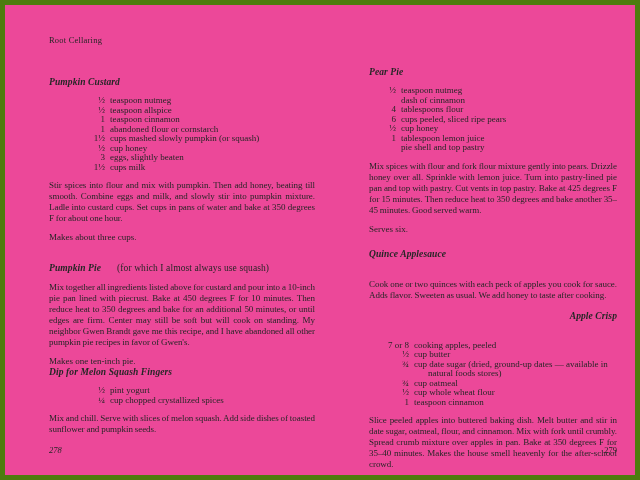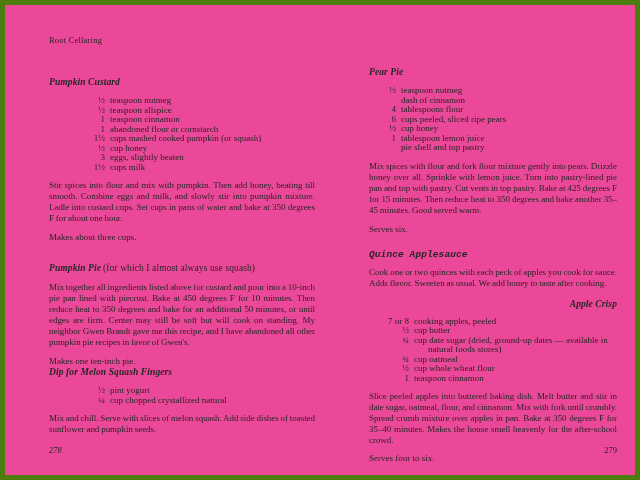--- a/index.html
+++ b/index.html
@@ -21,45 +21,45 @@
   .page-right { left: 364px; width: 248px; }
 
   .running-head { font-size: 8.5px; line-height: 10px; letter-spacing: 0.2px; }
   .running-head.right { text-align: right; }
 
   .recipe-title {
     font-size: 9.5px; line-height: 11px;
     font-weight: bold; font-style: italic;
     letter-spacing: 0.1px;
   }
-  .title-note { font-weight: normal; font-style: normal; margin-left: 2px; }
+  .title-note { font-weight: normal; font-style: normal; margin-left: 16px; }
 
   .ingredients { font-size: 9px; line-height: 9.5px; }
   .ing-row { display: flex; }
   .ing-qty { flex: none; text-align: right; }
   .ing-text { margin-left: 5px; padding-left: 14px; text-indent: -14px; }
 
   .ind-deep  { padding-left: 34px; }  
   .ind-deep  .ing-qty { width: 22px; }
   .ind-pear  { padding-left: 12px; }  
   .ind-pear  .ing-qty { width: 15px; }
   .ind-crisp { padding-left: 12px; }  
   .ind-crisp .ing-qty { width: 28px; }
 
   .method {
     font-size: 9px; line-height: 11px;
     text-align: justify;
     word-spacing: -0.3px; letter-spacing: -0.05px;
   }
   .yield { font-size: 9px; line-height: 11px; }
 
-  .mt7  { margin-top: 7px; }
+  .mt7  { margin-top: 19px; }
   .mt8  { margin-top: 8px; }
   .mt10 { margin-top: 10px; text-align: right; }
-  .mt14 { margin-top: 14px; font-family: Liberation Mono, monospace; }
+  .mt14 { margin-top: 14px; }
   .mt16 { }
   .mt18 { margin-top: 32px; }
   .mt20 { margin-top: 20px; }
 
   .pagenum { position: absolute; top: 410px; font-size: 8.5px; }
   .pagenum.left  { left: 0; font-style: italic; }
   .pagenum.right { right: 0; text-align: right; }
 </style>
 </head>
 <body>
@@ -82,21 +82,21 @@
       <div class="ing-row">
           <span class="ing-qty">1</span>
           <span class="ing-text">teaspoon cinnamon</span>
         </div>
       <div class="ing-row">
           <span class="ing-qty">1</span>
           <span class="ing-text">abandoned flour or cornstarch</span>
         </div>
       <div class="ing-row">
           <span class="ing-qty">1½</span>
-          <span class="ing-text">cups mashed cooked pumpkin (or squash)</span>
+          <span class="ing-text">cups mashed slowly pumpkin (or squash)</span>
         </div>
       <div class="ing-row">
           <span class="ing-qty">½</span>
           <span class="ing-text">cup honey</span>
         </div>
       <div class="ing-row">
           <span class="ing-qty">3</span>
           <span class="ing-text">eggs, slightly beaten</span>
         </div>
       <div class="ing-row">
@@ -112,21 +112,21 @@
     <div class="yield mt8">Makes one ten-inch pie.</div>
 
     <div class="recipe-title mt16">Dip for Melon Squash Fingers</div>
     <div class="ingredients ind-deep mt8">
       <div class="ing-row">
           <span class="ing-qty">½</span>
           <span class="ing-text">pint yogurt</span>
         </div>
       <div class="ing-row">
           <span class="ing-qty">¼</span>
-          <span class="ing-text">cup chopped crystallized natural</span>
+          <span class="ing-text">cup chopped crystallized spices</span>
         </div>
     </div>
     <div class="method mt8">Mix and chill. Serve with slices of melon squash. Add side dishes of toasted sunflower and pumpkin seeds.</div>
 
     <div class="pagenum left">278</div>
   </div>
 
   <div class="page page-right">
 
     <div class="recipe-title mt18">Pear Pie</div>

